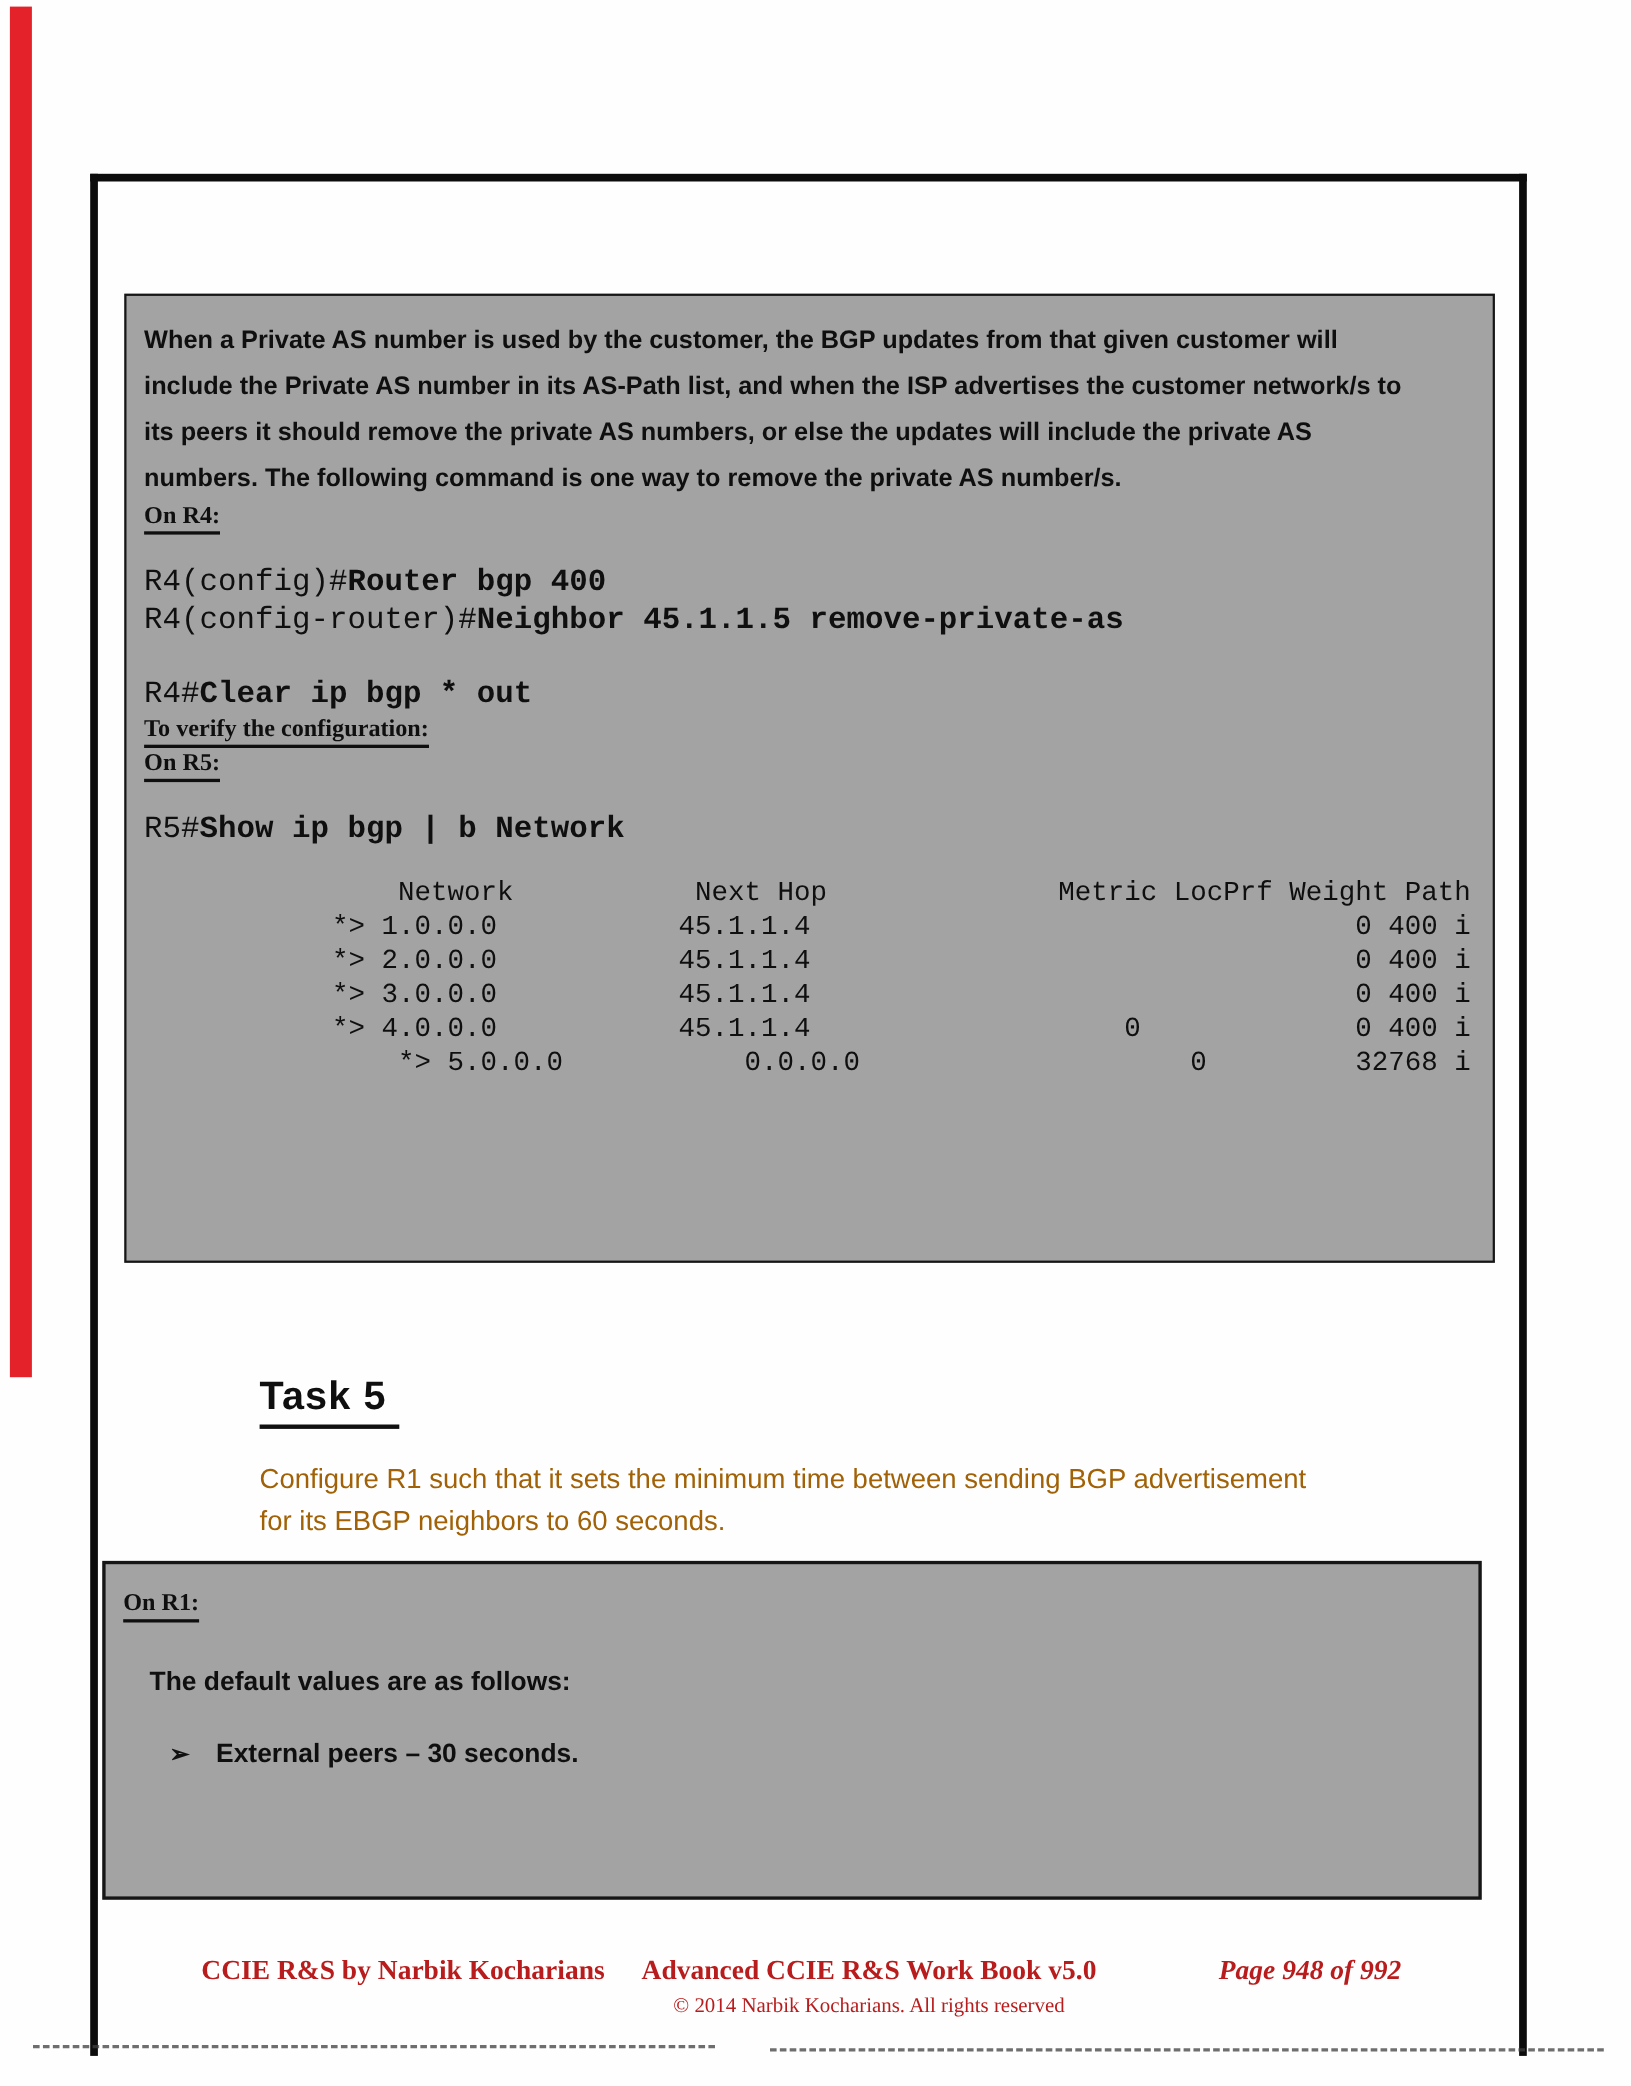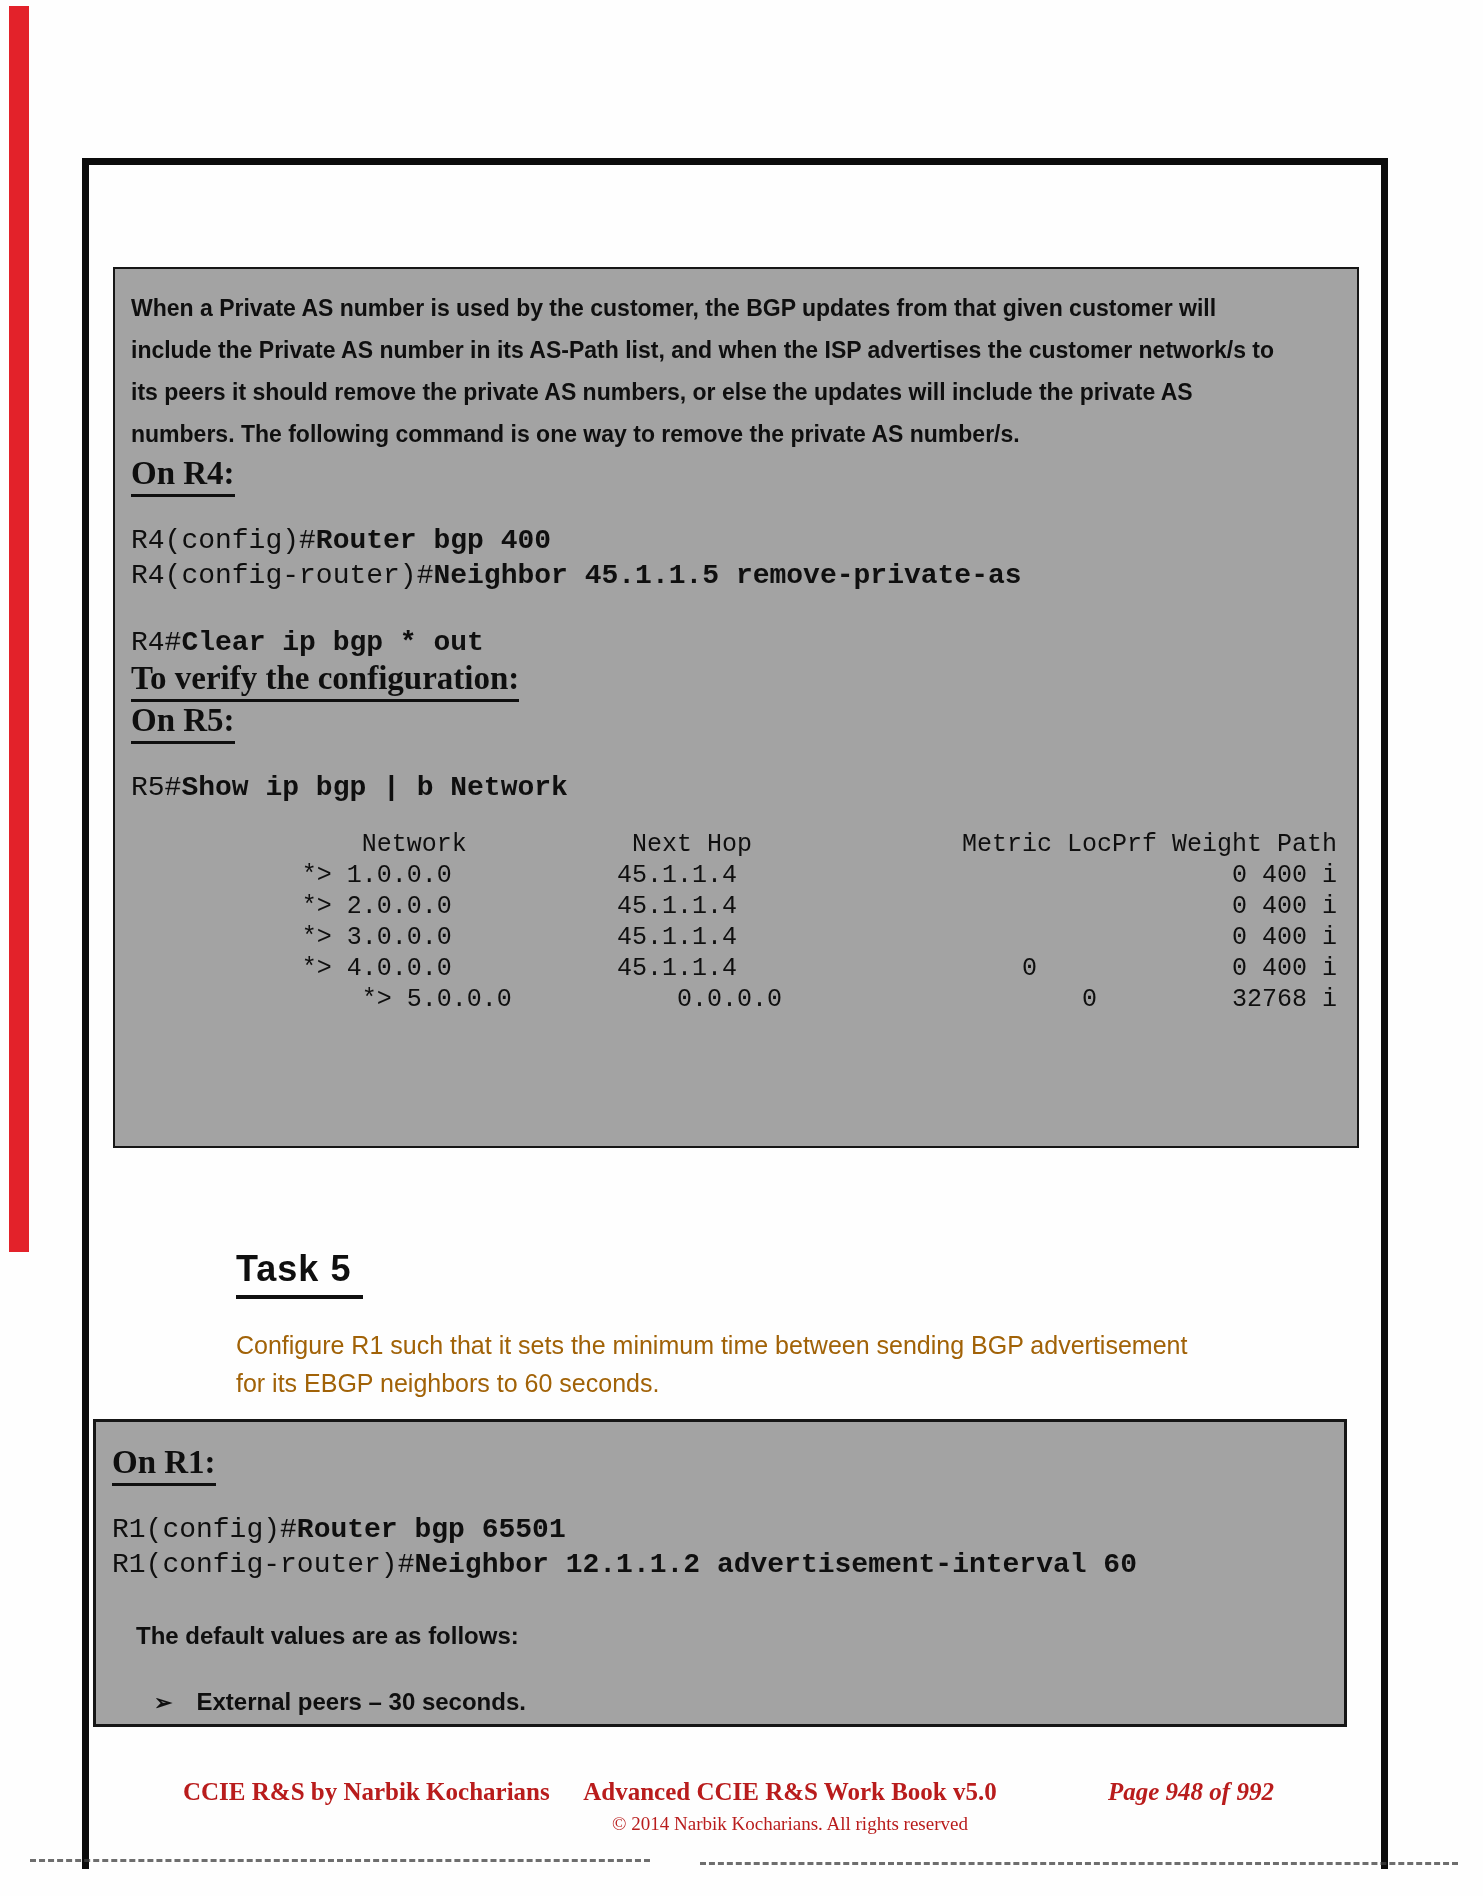--- a/index.html
+++ b/index.html
@@ -12,21 +12,21 @@
   .noise-dash{position:absolute;border-top:3px dashed #3f3f3f;opacity:.75;height:0;}
   .nd1{left:30px;top:1859px;width:620px;}
   .nd2{left:700px;top:1862px;width:758px;}
   
   .panel{position:absolute;background:#a3a3a3;border:2px solid #161616;box-sizing:border-box;}
   .box1{left:113px;top:267px;width:1246px;height:881px;padding:18px 20px 0 16px;}
   .box2{left:93px;top:1419px;width:1254px;height:308px;padding:22px 24px 0 16px;border-width:3px;}
   
   .intro{font-weight:700;font-size:23px;line-height:42px;letter-spacing:0;}
   .intro div{white-space:nowrap;}
-  h2.shead{font-family:"Liberation Serif",serif;font-size:33px;font-weight:700;margin:0;}
+  h2.shead{font-family:"Liberation Serif",serif;font-size:22px;font-weight:700;margin:0;}
   .hu{display:inline-block;border-bottom:3px solid #0f0f0f;padding-bottom:2px;}
   .m-r4{margin-top:36px;}
   .m-verify{margin-top:46px;}
   .m-r5{margin-top:44px;}
   .m-r1{margin-top:6px;}
   .code{font-family:"Liberation Mono",monospace;font-size:28px;line-height:35px;}
   .codeline{white-space:pre;}
   .cmd{font-weight:700;}
   .c1{margin-top:26px;}
   .cgap{margin-top:32px;}
@@ -96,24 +96,20 @@
   <div class="task-title"><span class="tu">Task 5</span></div>
 
   <div class="task-body">
     <div>Configure R1 such that it sets the minimum time between sending BGP advertisement</div>
     <div>for its EBGP neighbors to 60 seconds.</div>
   </div>
 
   <div class="panel box2">
     <h2 class="shead m-r1"><span class="hu">On R1:</span></h2>
 
-    <div class="code c1">
-      <div class="codeline"><span class="prompt">R1(config)#</span><span class="cmd">Router bgp 65501</span></div>
-      <div class="codeline"><span class="prompt">R1(config-router)#</span><span class="cmd">Neighbor 12.1.1.2 advertisement-interval 60</span></div>
-    </div>
 
     <div class="defaults">The default values are as follows:</div>
 
     <div class="bullet">
       <span class="marker">➢</span>
       <span>External peers – 30 seconds.</span>
     </div>
   </div>
 
   <div class="foot foot-left">CCIE R&amp;S by Narbik Kocharians</div>

